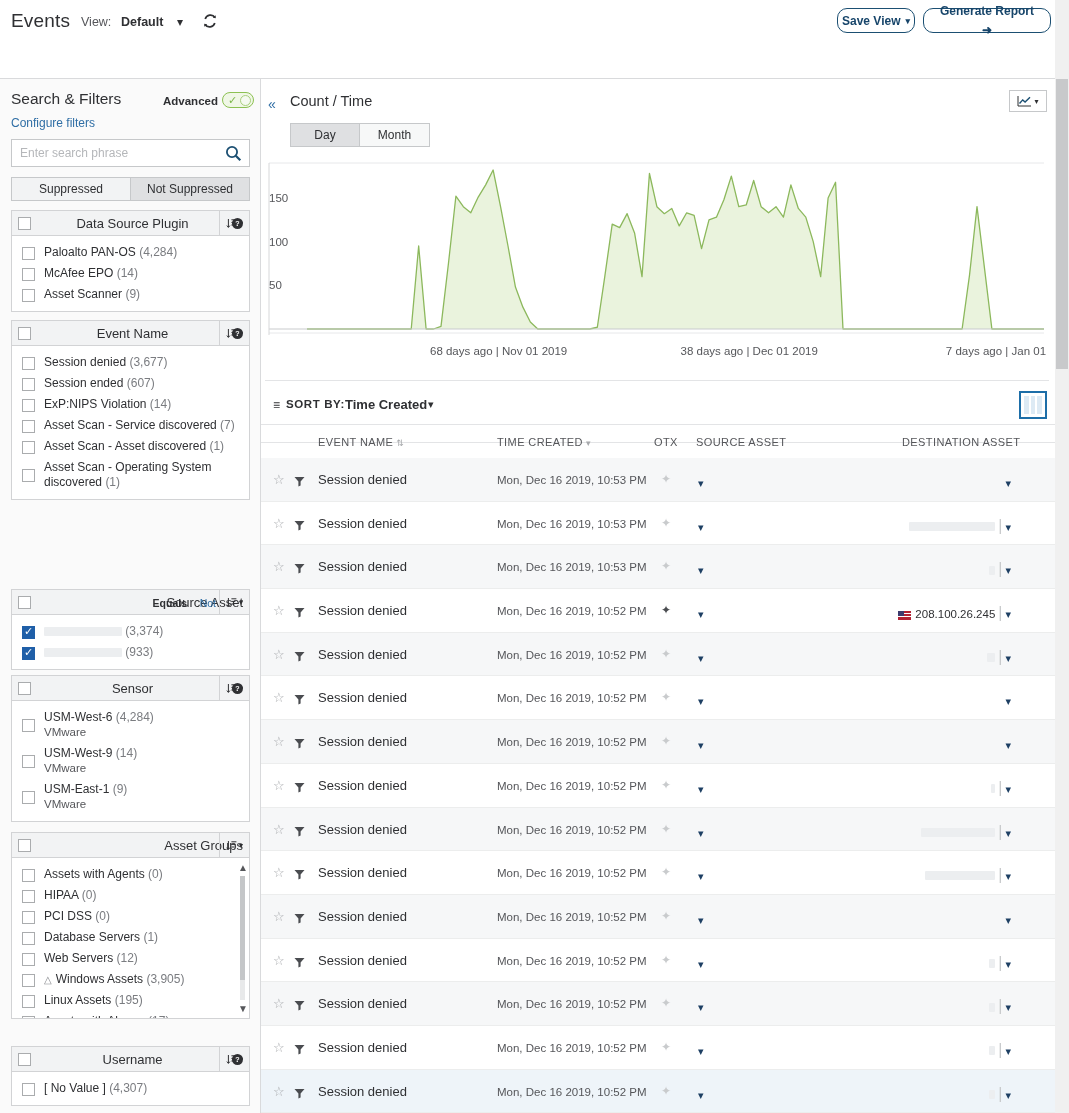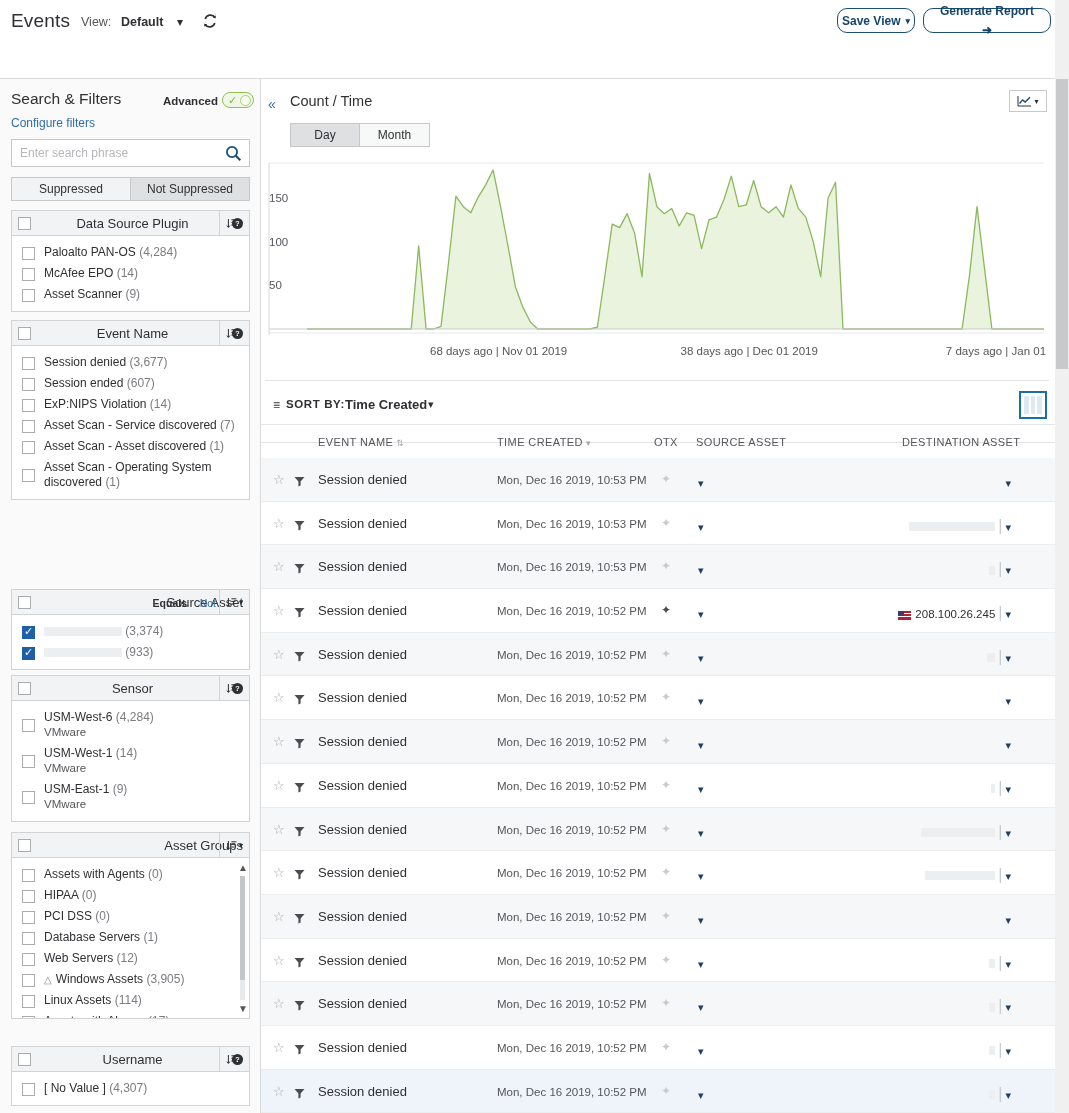--- a/index.html
+++ b/index.html
@@ -333,21 +333,21 @@
             <span style="font-size:8px;">▾</span>
           </span>
         </div>
         <div class="panel-body">
           <div class="opt">
             <span class="cb"></span>
             <span class="opt-text"><span>USM-West-6</span> <span class="cnt">(4,284)</span><br><span class="opt-sub">VMware</span></span>
           </div>
           <div class="opt">
             <span class="cb"></span>
-            <span class="opt-text"><span>USM-West-1</span> <span class="cnt">(14)</span><br><span class="opt-sub">VMware</span></span>
+            <span class="opt-text"><span>USM-West-9</span> <span class="cnt">(14)</span><br><span class="opt-sub">VMware</span></span>
           </div>
           <div class="opt">
             <span class="cb"></span>
             <span class="opt-text"><span>USM-East-1</span> <span class="cnt">(9)</span><br><span class="opt-sub">VMware</span></span>
           </div>
         </div>
       </div>
       <div class="panel" style="top: 753px;">
         <div class="panel-head">
           <span class="cb"></span>
@@ -380,21 +380,21 @@
           <div class="opt">
             <span class="cb"></span>
             <span class="opt-text"><span>Web Servers</span> <span class="cnt">(12)</span></span>
           </div>
           <div class="opt">
             <span class="cb"></span>
             <span class="opt-text"><span class="warn-tri">△</span><span>Windows Assets</span> <span class="cnt">(3,905)</span></span>
           </div>
           <div class="opt">
             <span class="cb"></span>
-            <span class="opt-text"><span>Linux Assets</span> <span class="cnt">(114)</span></span>
+            <span class="opt-text"><span>Linux Assets</span> <span class="cnt">(195)</span></span>
           </div>
           <div class="opt">
             <span class="cb"></span>
             <span class="opt-text"><span>Assets with Alarms</span> <span class="cnt">(17)</span></span>
           </div>
           <div class="mini-scroll">
             <span class="up">▲</span>
             <div class="track"></div>
             <div class="thumb"></div>
             <span class="down">▼</span>

